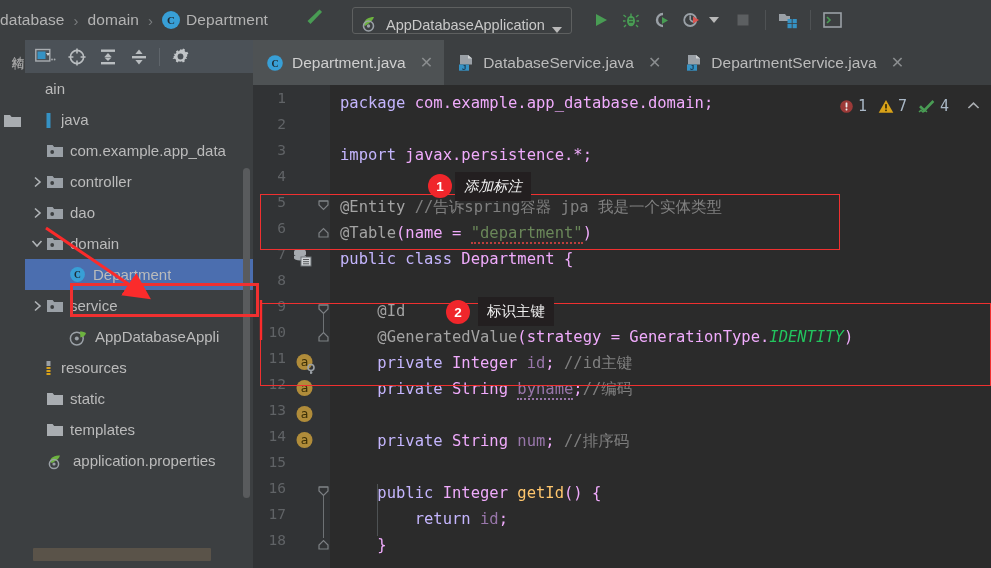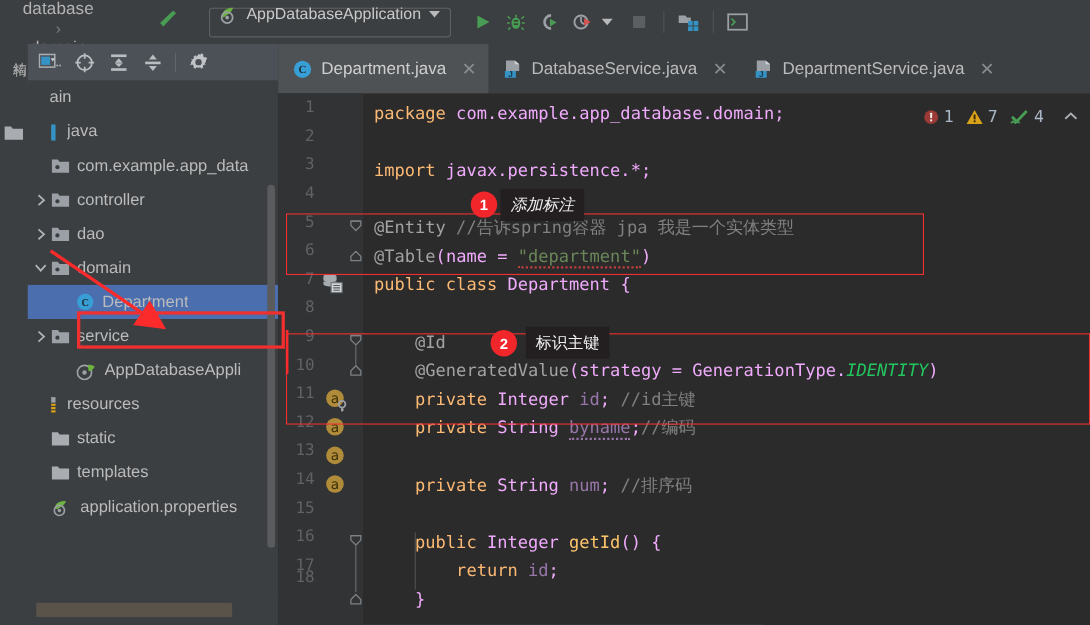--- a/index.html
+++ b/index.html
@@ -9,37 +9,37 @@
     font-family: "Liberation Sans", sans-serif;
     overflow: hidden;
   }
   #app { position: relative; width: 991px; height: 568px; background: #3c3f41; }
 
   
   .toolbar {
     position: absolute; left: 0; top: 0; width: 991px; height: 40px;
     background: #3c3f41; display: flex; align-items: center;
   }
-  .crumbs { display: flex; align-items: center; height: 40px; padding-left: 0px; flex-direction: column; }
+  .crumbs { display: flex; align-items: center; height: 40px; padding-left: 0px; }
   .crumb {
     font-size: 15.5px; color: #b3b3b3; letter-spacing: .1px;
     display: flex; align-items: center; gap: 6px; white-space: nowrap;
   }
   .crumb-sep { color: #7a7d7f; font-size: 15px; margin: 0 9px; }
   .cls-badge {
     width: 18px; height: 18px; border-radius: 50%;
     background: #389fd6; color: #1f2a33; font-size: 11px; font-weight: bold;
     display: inline-flex; align-items: center; justify-content: center;
     font-family: "Liberation Serif", serif;
   }
   .hammer { margin-left: 32px; width: 26px; height: 26px; position: relative; }
 
   .runconfig {
     margin-left: 28px; height: 27px; border: 1px solid #5e6060; border-radius: 3px;
-    display: flex; align-items: center; gap: 7px; padding: 0 9px 14px 7px;
+    display: flex; align-items: flex-end; gap: 7px; padding: 0 9px 0 7px;
     background: #3c3f41;
   }
   .runconfig .label { font-size: 14.5px; color: #c9c9c9; white-space: nowrap; }
   .caret-dn { width: 0; height: 0; border-left: 5px solid transparent; border-right: 5px solid transparent; border-top: 6px solid #b9b9b9; }
 
   .tb-icons { display: flex; align-items: center; gap: 0px; margin-left: 14px; }
   .tb-btn { width: 30px; height: 30px; display: flex; align-items: center; justify-content: center; }
   .tb-sep { width: 1px; height: 20px; background: #4f5254; margin: 0 7px; }
 
   
@@ -111,21 +111,21 @@
   .gutter-line {
     position: absolute; right: 44px; width: 36px; text-align: right;
     font-family: "DejaVu Sans Mono", monospace; font-size: 14.5px; color: #606366;
   }
   .fold-col { position: absolute; left: 68px; top: 0; width: 9px; height: 483px; }
   .code-area { position: absolute; left: 77px; top: 0; right: 0; height: 483px; }
   .cline {
     position: absolute; left: 10px; white-space: pre;
     font-family: "DejaVu Sans Mono", monospace; font-size: 15.5px; line-height: 26px;
   }
-  .k  { color: #fdba74; }           
+  .k  { color: #c4b5fd; }           
   .an { color: #a3a3a3; }           
   .s  { color: #6a8759; }           
   .c  { color: #808080; }           
   .p  { color: #f0abfc; }           
   .f  { color: #22c55e; font-style: italic; } 
   .fld{ color: #9876aa; }           
   .m  { color: #ffc66d; }
 
   .sq-purple { border-bottom: 2px dotted #9876aa; }
   .sq-red { border-bottom: 2px dotted #bc3f3c; }
@@ -530,21 +530,21 @@
         <div class="gutter-line" style="top: 343px;">14</div>
         <div style="position: absolute; left: 42px; top: 345px;">
           <svg width="22" height="23" viewBox="0 0 22 23">
             <circle cx="9.5" cy="10" r="8" fill="#b08c3a"></circle>
             <text x="9.5" y="14.4" font-size="12.5" font-family="DejaVu Sans, sans-serif" fill="#3b2f06" text-anchor="middle">a</text>
           </svg>
         </div>
         <div class="gutter-line" style="top: 369px;">15</div>
         <div class="gutter-line" style="top: 395px;">16</div>
         <div class="gutter-line" style="top: 421px;">17</div>
-        <div class="gutter-line" style="top: 432px;">18</div>
+        <div class="gutter-line" style="top: 447px;">18</div>
       </div>
     <div class="fold-col">
         <div style="position: absolute; left: -4px; top: 114px;">
           <svg width="13" height="14" viewBox="0 0 13 14">
             <path d="M2 2 h9 v4 L6.5 10.5 L2 6 Z" fill="none" stroke="#7d8184" stroke-width="1.2"></path>
             <path d="M2 2 h9" stroke="#7d8184" stroke-width="1.2"></path>
           </svg>
         </div>
         <div style="position: absolute; left: -4px; top: 140px;">
           <svg width="13" height="14" viewBox="0 0 13 14">

